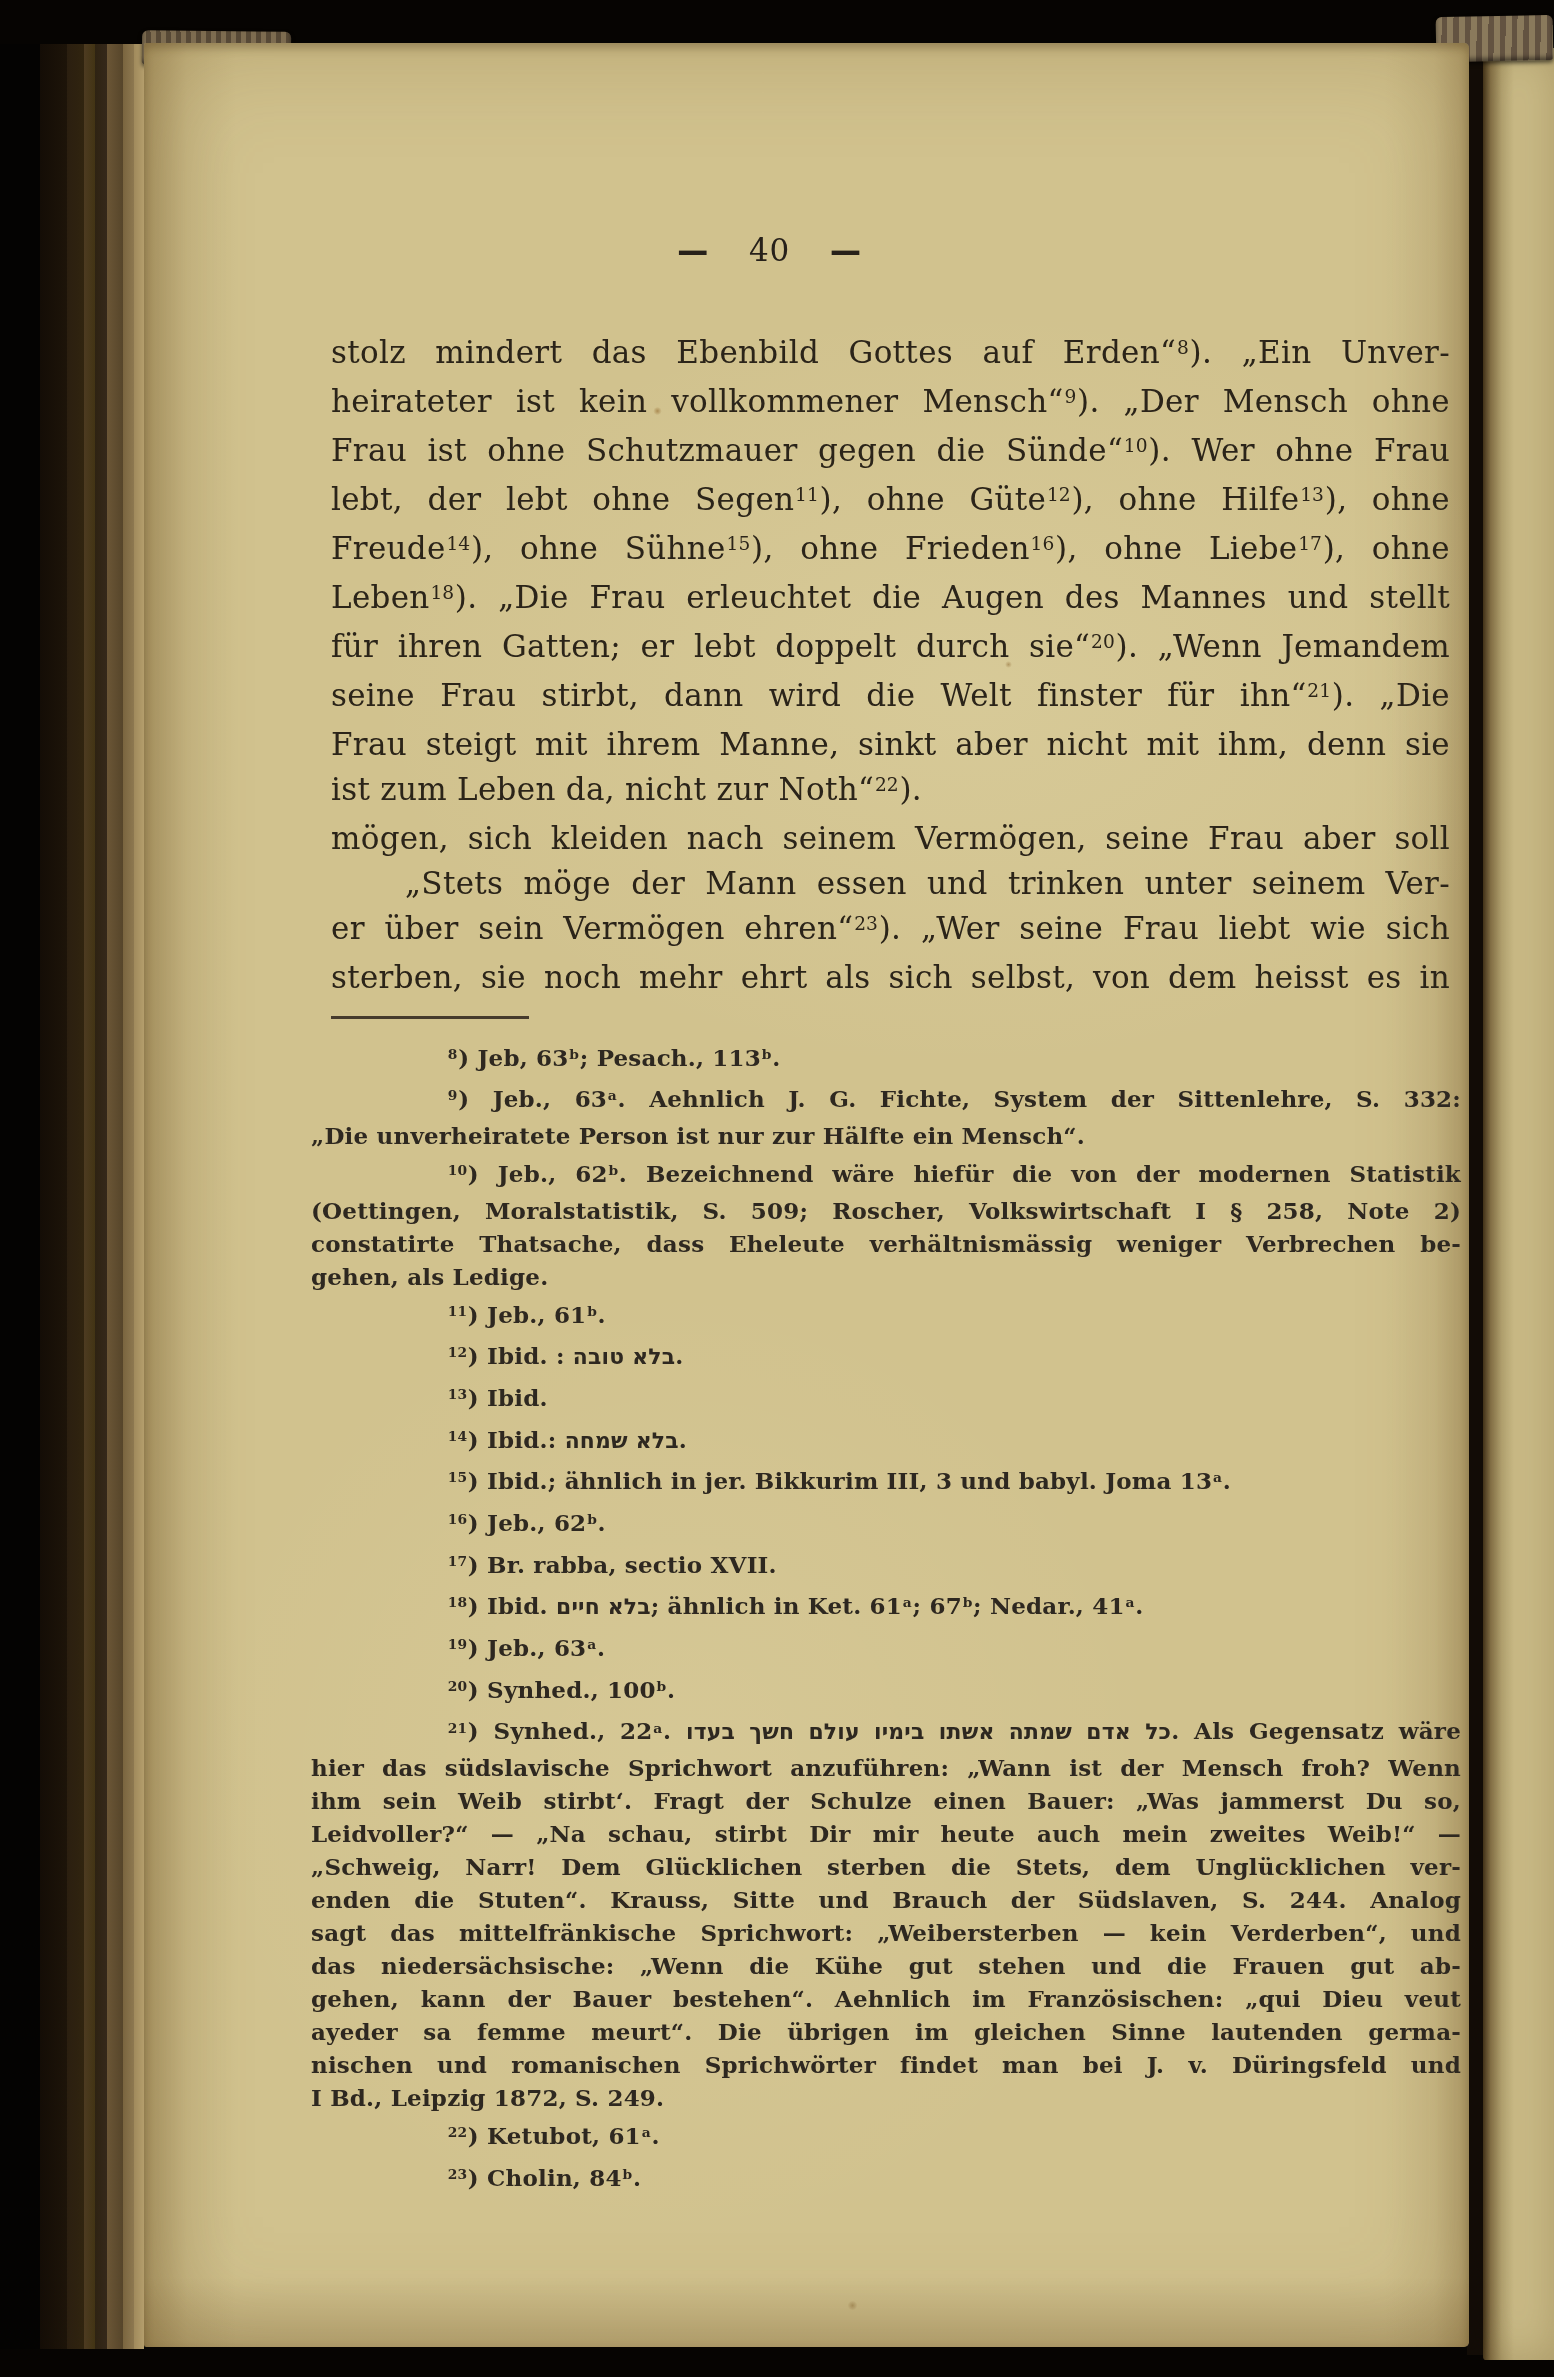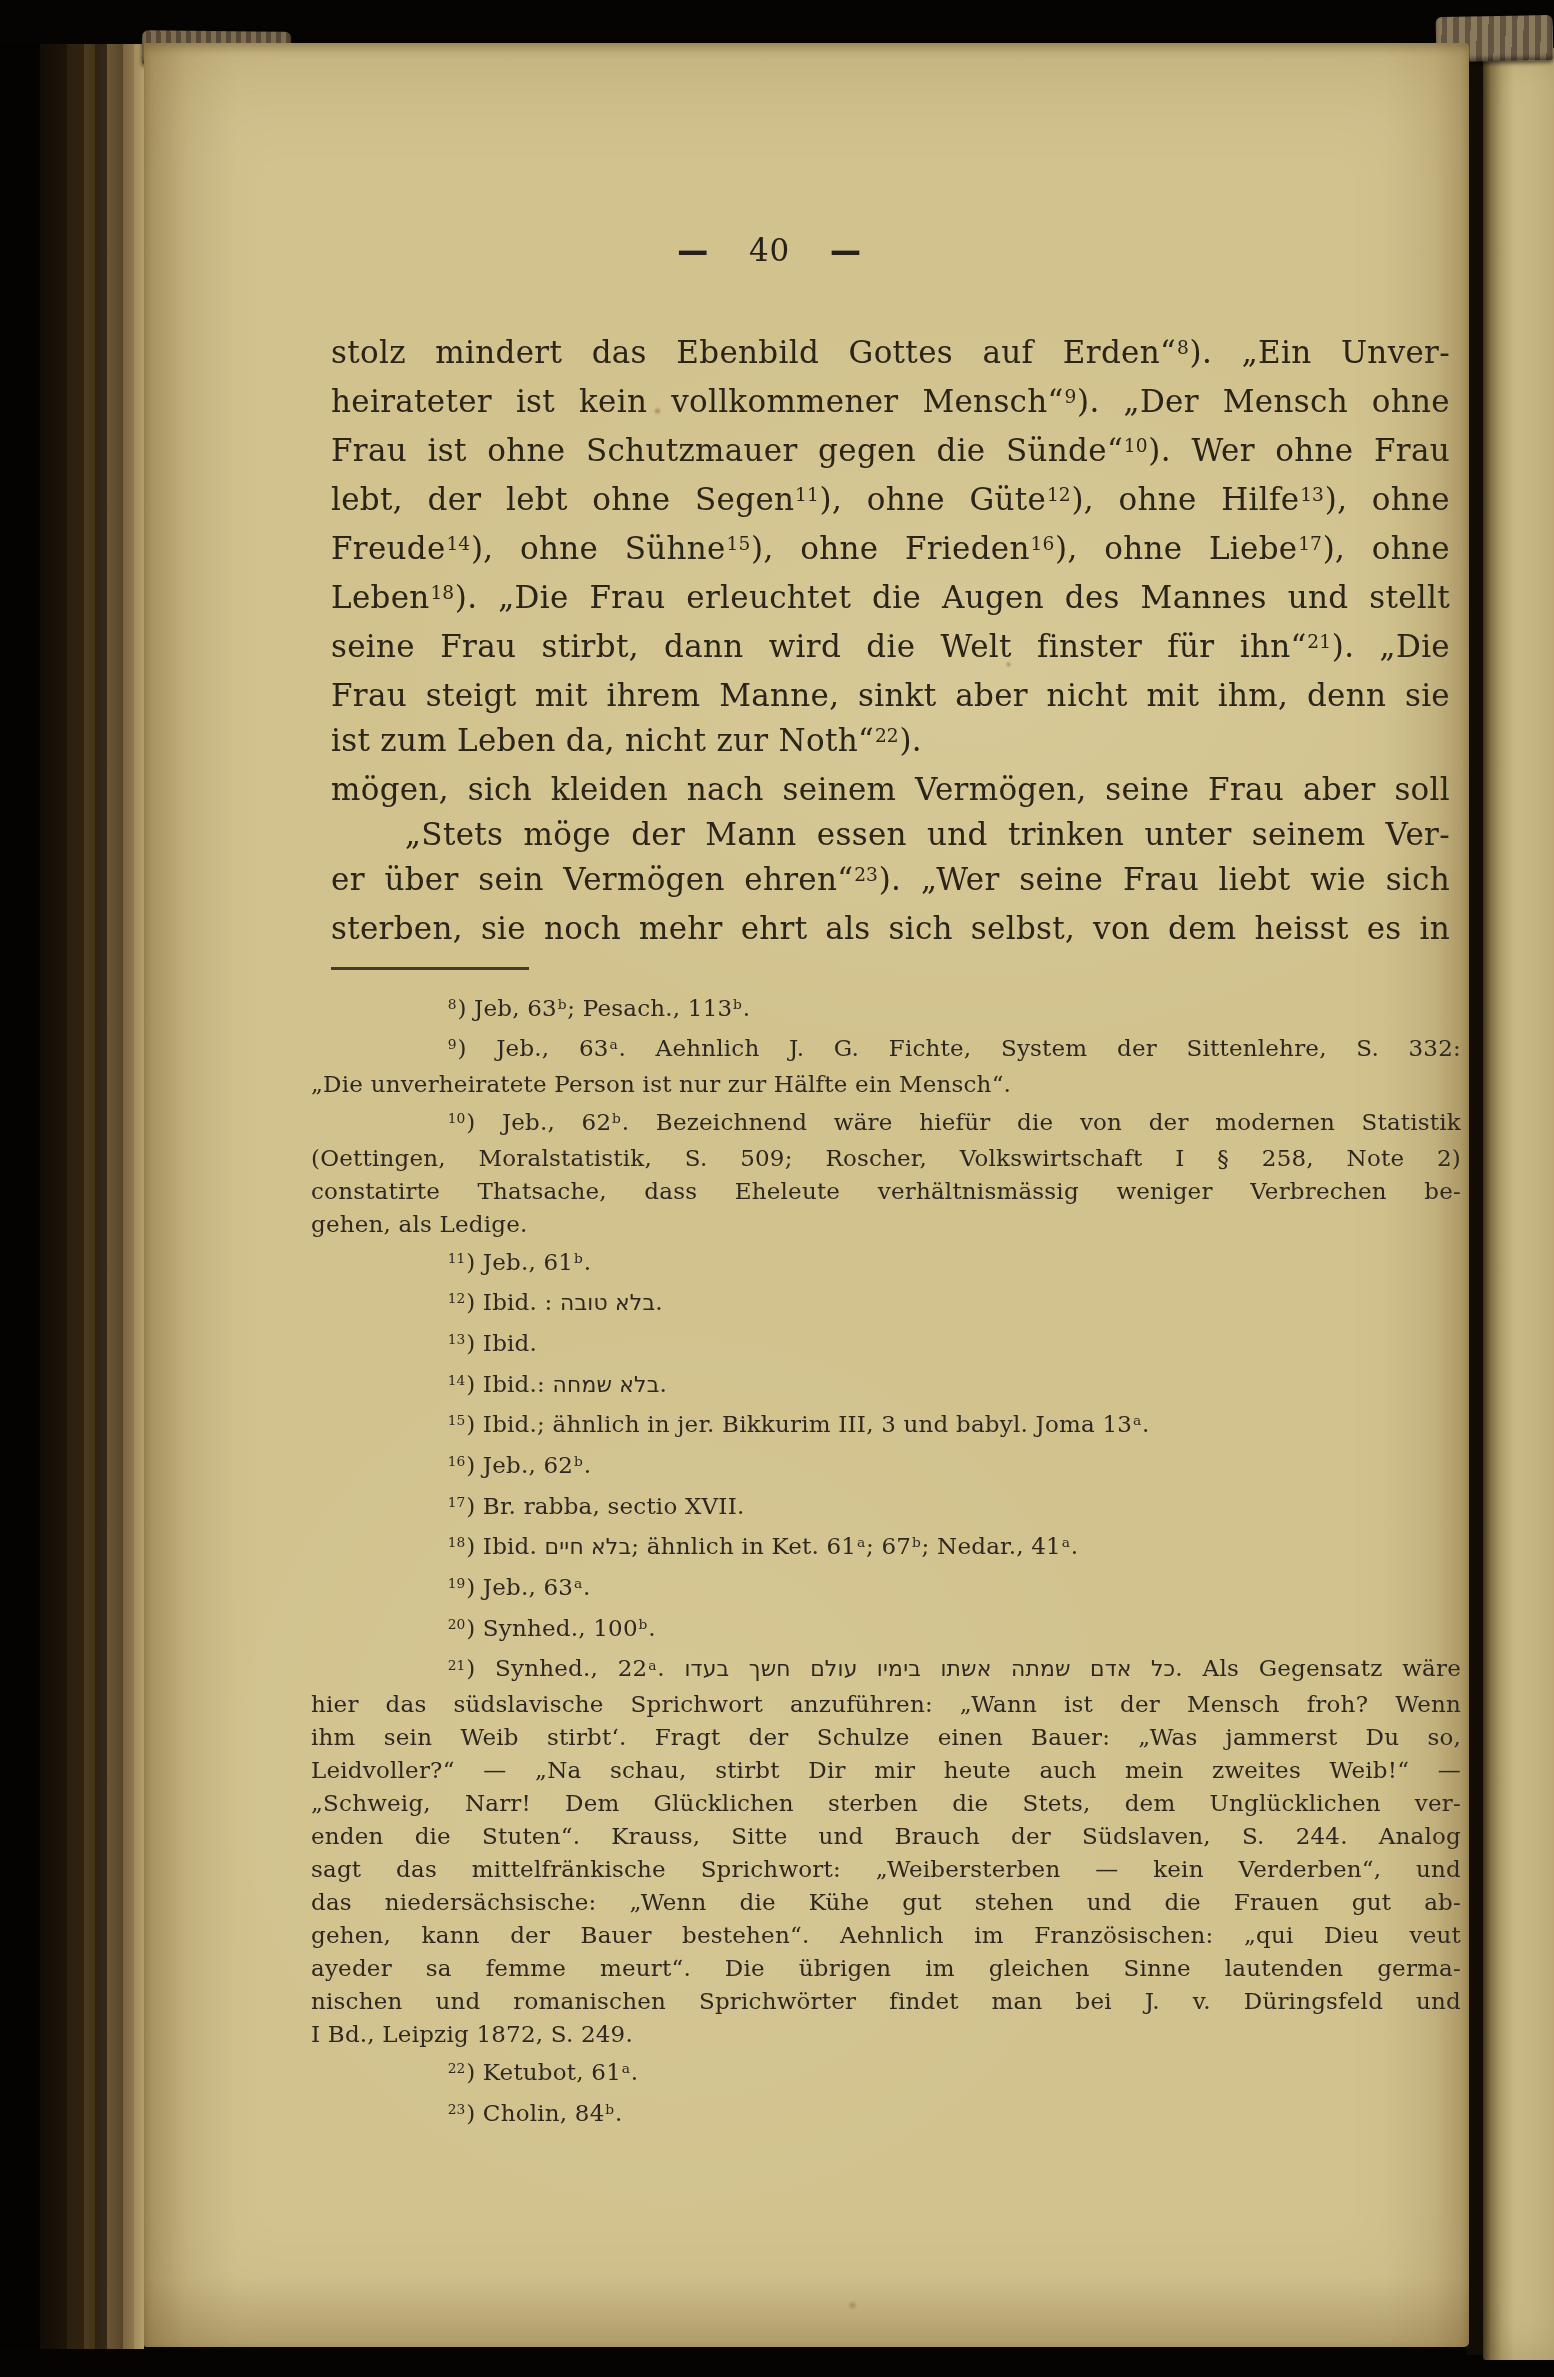--- a/index.html
+++ b/index.html
@@ -99,21 +99,21 @@
     border-top:3.1px solid #463b2c;
   }
 
   
   .footnotes{
     margin:22px 0 0 167px;width:1150px;
     font-size:23px;line-height:33px;letter-spacing:0.2px;
     color:#2e2820;
   }
   .footnote{margin-top:4.7px;}
-  .footnotes .fn-line{text-align:justify;}
+  .footnotes .fn-line{text-align:justify;font-weight:bold;}
   .footnotes .fn-line.just{text-align-last:justify;}
   .footnotes .fn-line.fn-first{text-indent:136px;}
 
   .sup{
     font-size:.6em;position:relative;top:-.5em;letter-spacing:0;
     padding:0 0.8px;
   }
   .he{
     font-family:"DejaVu Sans","Liberation Sans",sans-serif;
     font-size:.95em;unicode-bidi:isolate;direction:rtl;
@@ -145,20 +145,21 @@
     </div>
 
     <div class="main-text" id="main-text">
         <div>
           <div class="line just">stolz mindert das Ebenbild Gottes auf Erden“<span class="sup">8</span>). „Ein Unver-</div>
           <div class="line just">heirateter ist kein vollkommener Mensch“<span class="sup">9</span>). „Der Mensch ohne</div>
           <div class="line just">Frau ist ohne Schutzmauer gegen die Sünde“<span class="sup">10</span>). Wer ohne Frau</div>
           <div class="line just">lebt, der lebt ohne Segen<span class="sup">11</span>), ohne Güte<span class="sup">12</span>), ohne Hilfe<span class="sup">13</span>), ohne</div>
           <div class="line just">Freude<span class="sup">14</span>), ohne Sühne<span class="sup">15</span>), ohne Frieden<span class="sup">16</span>), ohne Liebe<span class="sup">17</span>), ohne</div>
           <div class="line just">Leben<span class="sup">18</span>). „Die Frau erleuchtet die Augen des Mannes und stellt</div>
+          <div class="line just">für ihren Gatten; er lebt doppelt durch sie“<span class="sup">20</span>). „Wenn Jemandem</div>
           <div class="line just">seine Frau stirbt, dann wird die Welt finster für ihn“<span class="sup">21</span>). „Die</div>
           <div class="line just">Frau steigt mit ihrem Manne, sinkt aber nicht mit ihm, denn sie</div>
           <div class="line">ist zum Leben da, nicht zur Noth“<span class="sup">22</span>).</div>
         </div>
         <div>
           <div class="line just">mögen, sich kleiden nach seinem Vermögen, seine Frau aber soll</div>
           <div class="line just first-indent">„Stets möge der Mann essen und trinken unter seinem Ver-</div>
           <div class="line just">er über sein Vermögen ehren“<span class="sup">23</span>). „Wer seine Frau liebt wie sich</div>
           <div class="line just">sterben, sie noch mehr ehrt als sich selbst, von dem heisst es in</div>
         </div>

